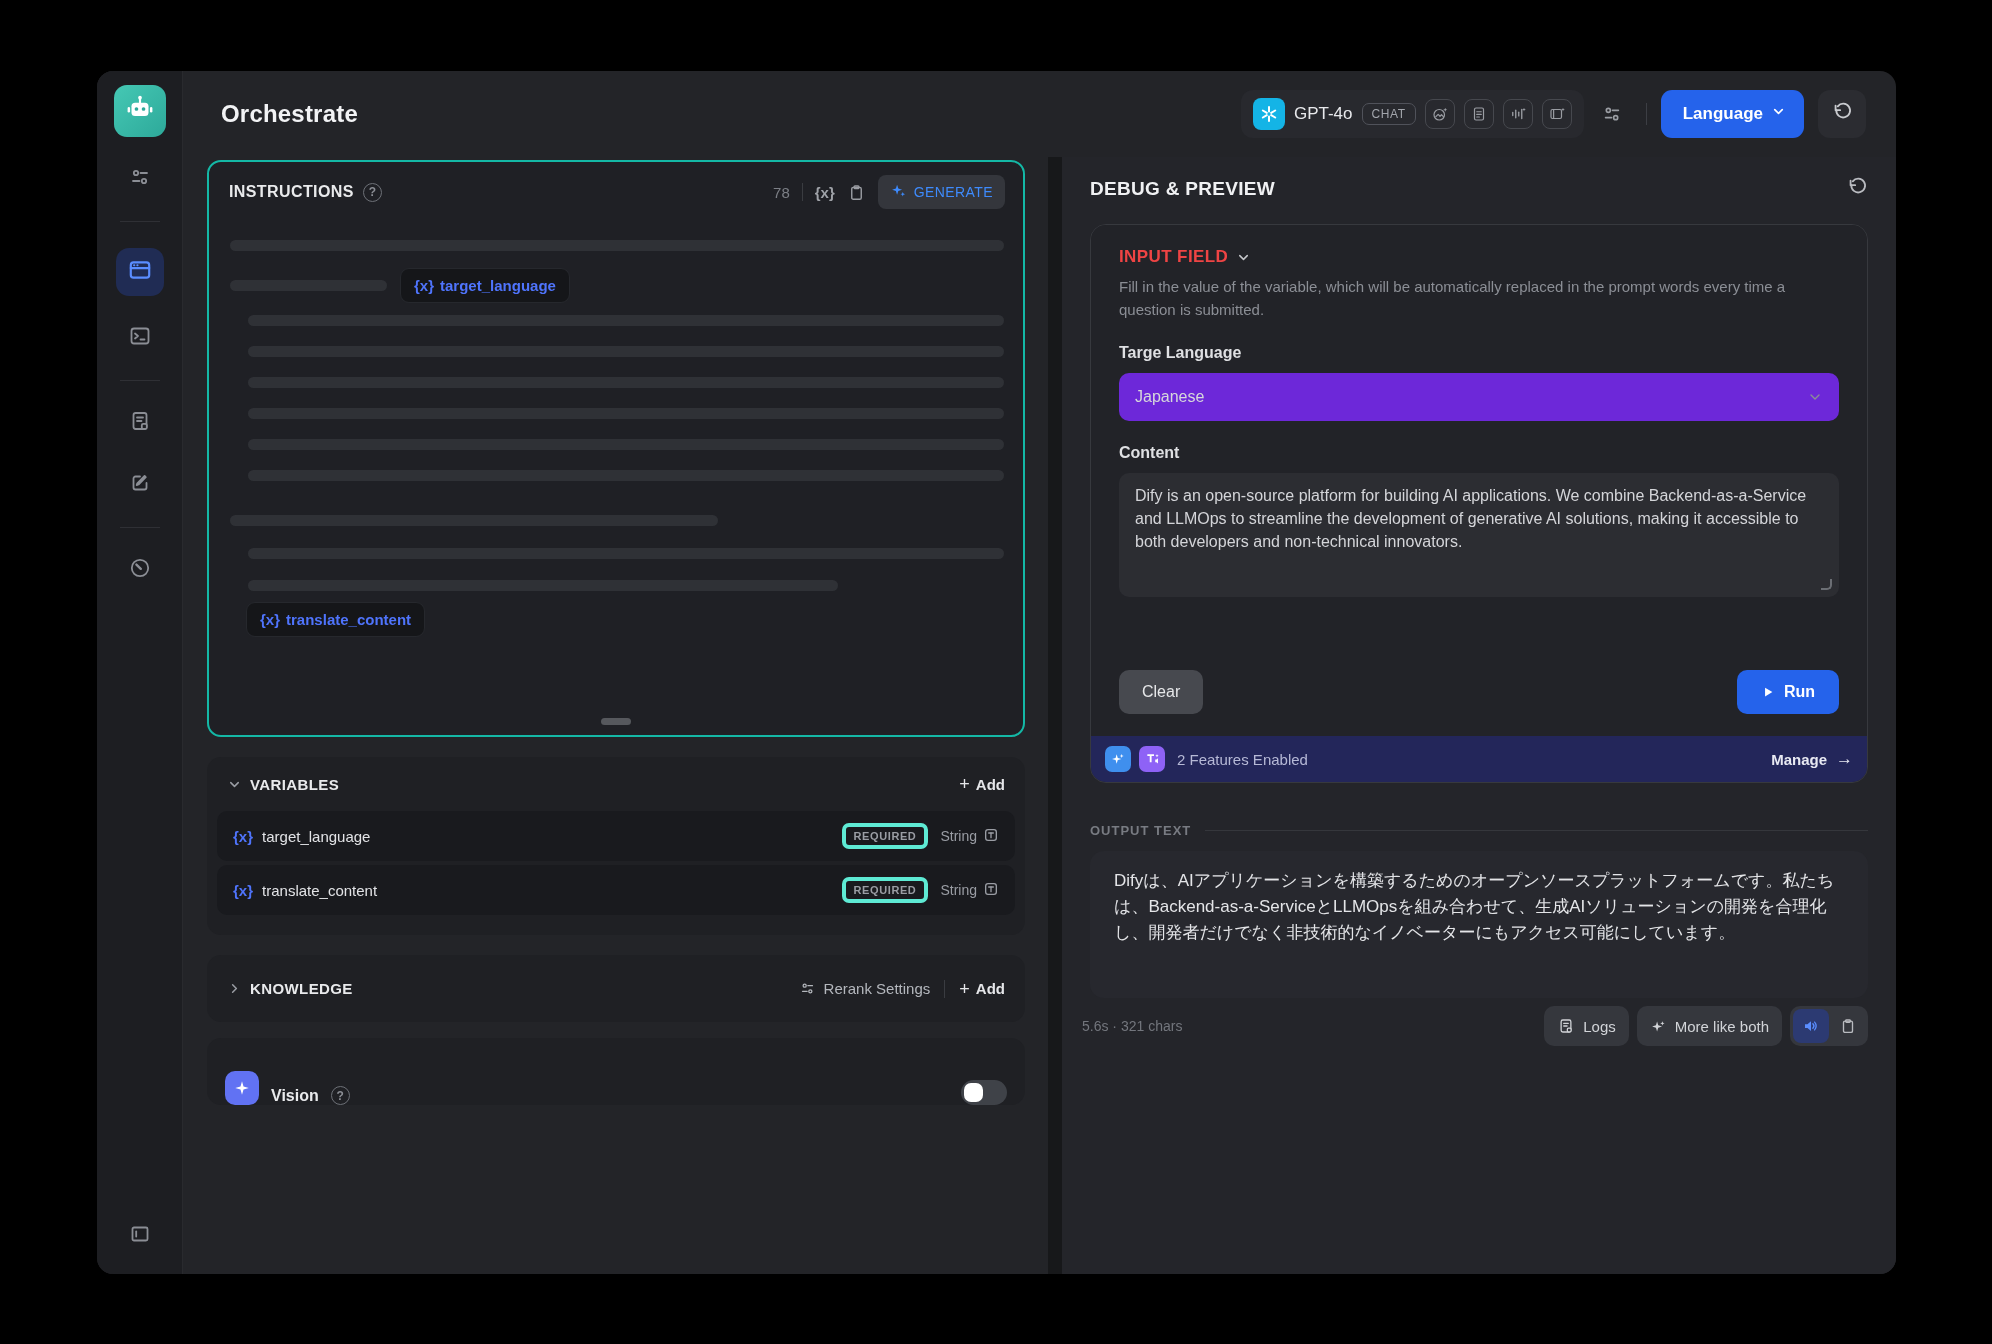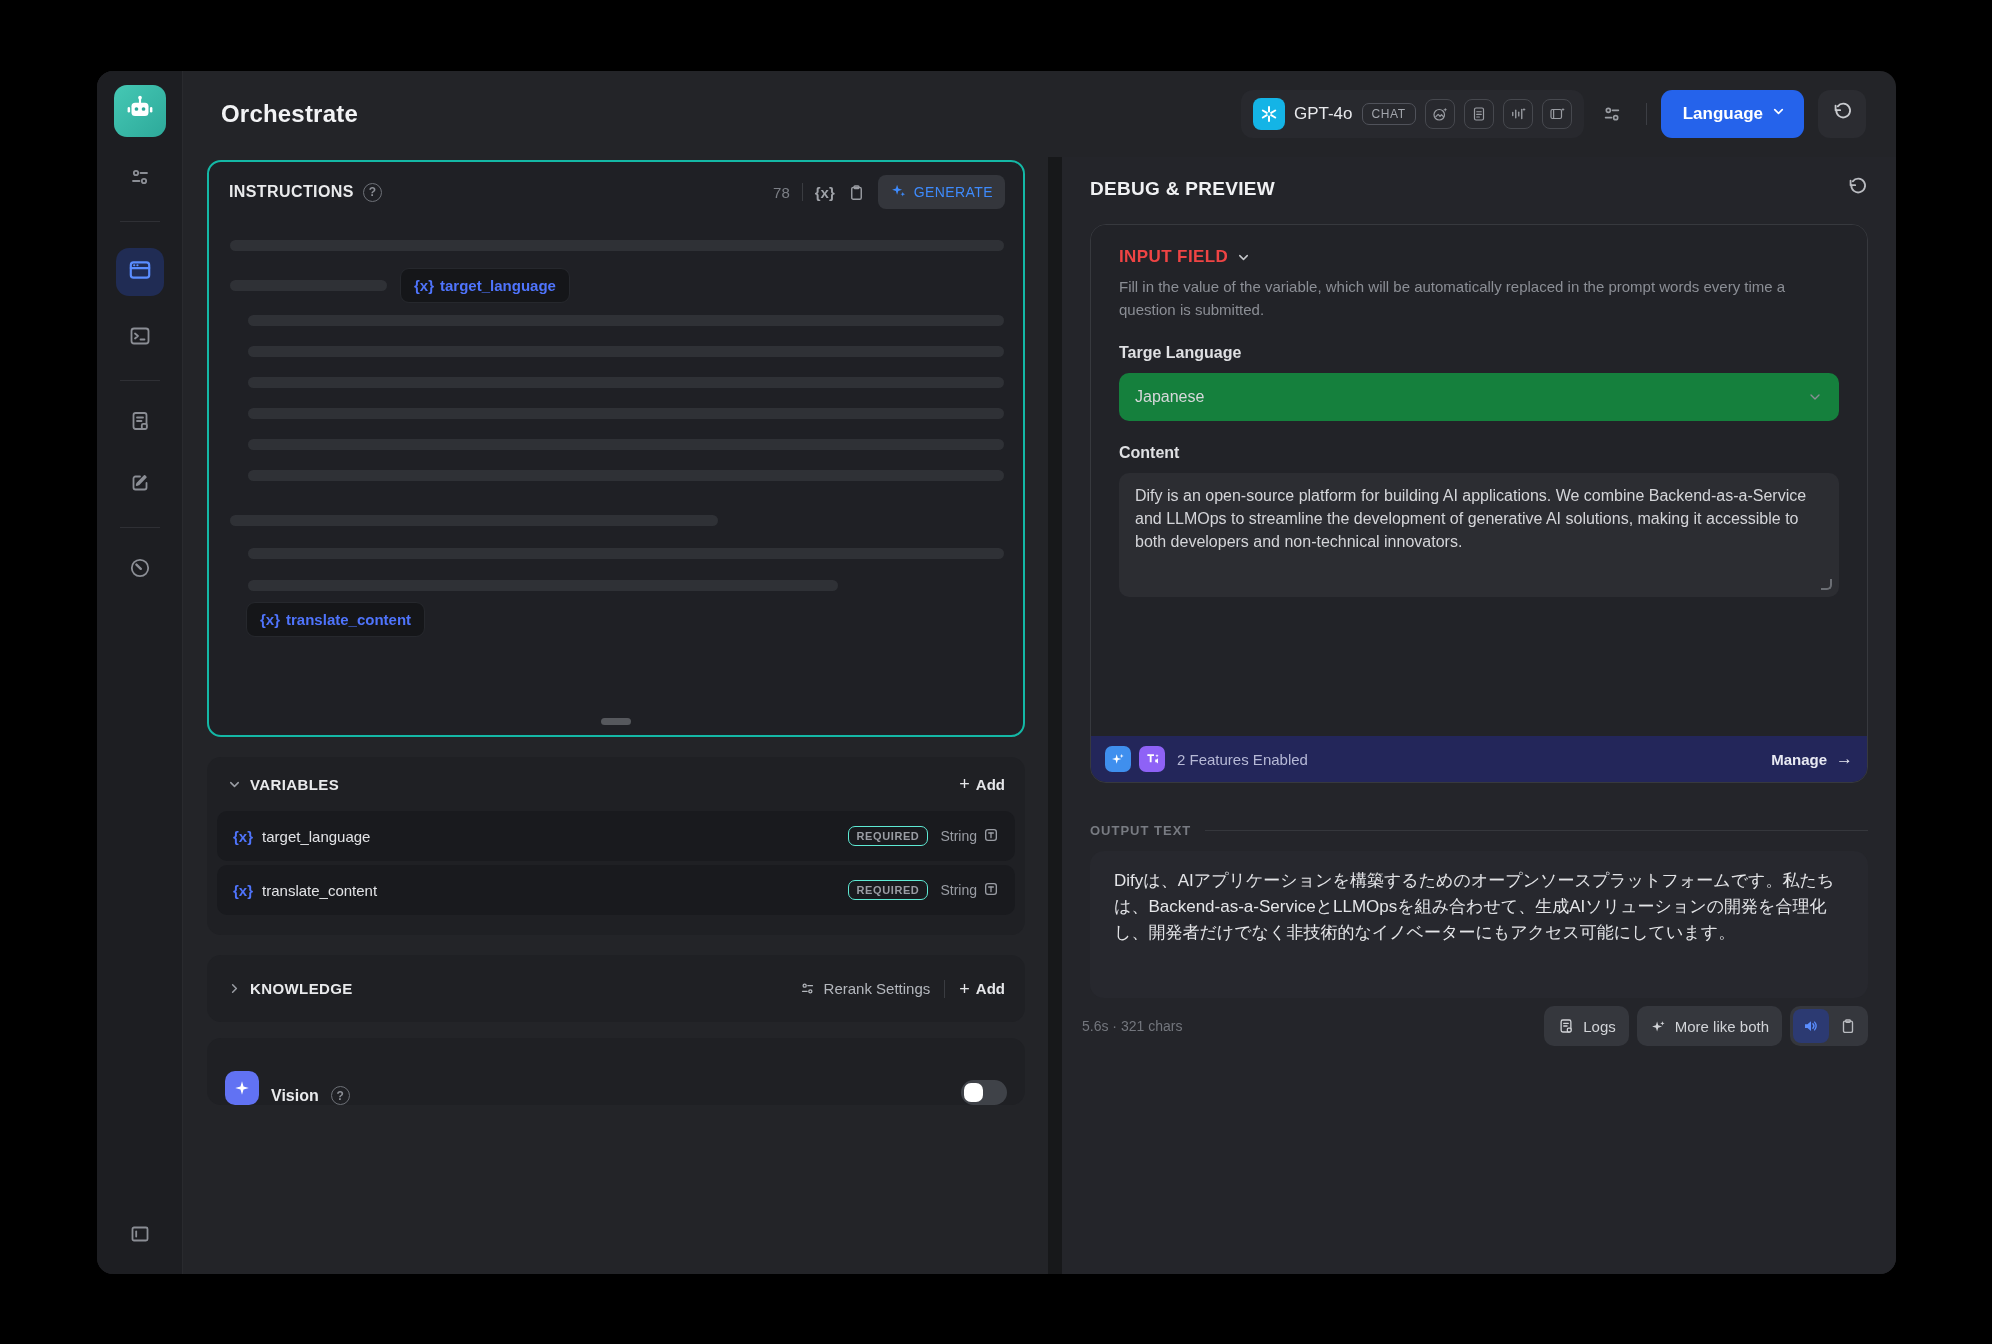--- a/index.html
+++ b/index.html
@@ -69,41 +69,41 @@
   .panel { position:absolute; left:24px; width:818px; background:#1f2024; border-radius:14px; }
   .panel-header { display:flex; align-items:center; height:54px; padding:0 20px; gap:8px; color:#e9eaec; }
   .panel-title { font-size:15px; font-weight:bold; letter-spacing:.4px; }
   .panel-right { margin-left:auto; display:flex; align-items:center; gap:14px; }
   .add-btn { display:flex; align-items:center; gap:6px; color:#e5e6e9; font-size:15px; font-weight:600; background:none; border:none; font-family:inherit;}
   .plus-glyph { font-size:18px; font-weight:400; line-height:1; }
   .rerank-btn { display:flex; align-items:center; gap:8px; color:#b4b7bd; font-size:15px; font-weight:500; background:none; border:none; font-family:inherit;}
   .var-row { margin:0 10px 4px; height:50px; background:#191a1e; border-radius:10px; display:flex; align-items:center; padding:0 16px; gap:9px; }
   .var-name { font-size:15px; color:#e2e3e6; font-weight:500; }
   .row-right { margin-left:auto; display:flex; align-items:center; gap:12px; }
-  .required-badge { font-size:11px; color:#9a9da4; border:1px solid #5eead4; border-radius:7px; padding:3px 8px; letter-spacing:.6px; font-weight:600;}
+  .required-badge { font-size:11px; color:#9a9da4; border:4px solid #5eead4; border-radius:7px; padding:3px 8px; letter-spacing:.6px; font-weight:600;}
   .type-label { font-size:14px; color:#9a9da4; display:flex; align-items:center; gap:6px; }
 
   .vision-row { display:flex; align-items:flex-end; height:67px; padding:0 18px; gap:12px; }
   .vision-ic { width:34px; height:34px; border-radius:10px; background:#6172f3; display:flex; align-items:center; justify-content:center; color:#fff; }
   .vision-label { font-size:16px; font-weight:bold; color:#e9eaec; }
   .toggle { margin-left:auto; width:46px; height:25px; border-radius:13px; background:#3f4248; position:relative; }
   .toggle .knob { position:absolute; left:3px; top:3px; width:19px; height:19px; border-radius:7px; background:#fff; }
 
   
   .debug-header { display:flex; align-items:center; margin-top:16px; height:32px; }
   .debug-title { font-size:19px; font-weight:bold; color:#f0f1f3; letter-spacing:.3px; }
   .reset-btn { margin-left:auto; color:#b9bbc0; display:flex; align-items:center; }
 
   .input-card { position:absolute; left:28px; top:67px; width:778px; border:1px solid #37393e; border-radius:16px; overflow:hidden; }
   .card-top { height:511px; background:#222328; padding:22px 28px 22px; display:flex; flex-direction:column; }
   .if-header { display:flex; align-items:center; gap:8px; color:#ef4444; }
   .if-title { font-size:17px; font-weight:bold; letter-spacing:.4px; }
   .if-desc { margin-top:9px; font-size:15px; line-height:1.5; color:#8b8e95; }
   .field-label { margin-top:23px; font-size:16px; font-weight:600; color:#dfe0e3; }
-  .select { margin-top:11px; height:48px; background:#15803d; border-radius:10px; display:flex; align-items:center;
+  .select { margin-top:11px; height:48px; background:#6d28d9; border-radius:10px; display:flex; align-items:center;
             padding:0 16px; font-size:16px; color:#d7d8db; }
   .select .chev { margin-left:auto; color:#8b8e95; display:flex; }
   .content-box { margin-top:11px; position:relative; }
   .content-box textarea { width:100%; height:124px; background:#2c2d32; border:none; border-radius:10px; resize:none;
             padding:11px 16px; font-size:16px; line-height:1.45; color:#d4d5d9; font-family:inherit; outline:none; display:block;}
   .resize-corner { position:absolute; right:7px; bottom:7px; width:11px; height:11px;
             border-right:2px solid #6b6e74; border-bottom:2px solid #6b6e74; border-bottom-right-radius:5px; }
   .card-footer { margin-top:auto; display:flex; align-items:center; }
   .clear-btn { height:44px; padding:0 23px; background:#47494f; border:none; border-radius:10px; color:#e6e7e9;
                font-size:16px; font-weight:500; font-family:inherit; }
@@ -500,20 +500,31 @@
                 </svg>
             </span>
           </div>
 
           <div class="field-label">Content</div>
           <div class="content-box">
             <textarea spellcheck="false" style="">Dify is an open-source platform for building AI applications. We combine Backend-as-a-Service and LLMOps to streamline the development of generative AI solutions, making it accessible to both developers and non-technical innovators.</textarea>
             <span class="resize-corner"></span>
           </div>
 
+          <div class="card-footer">
+            <button class="clear-btn">Clear</button>
+            <button class="run-btn">
+              <span style="display:flex;">
+                <svg width="14" height="14" viewBox="0 0 24 24" fill="#fff">
+                    <path d="M7 4.5 v15 l12.5 -7.5 z"></path>
+                  </svg>
+              </span>
+              <span>Run</span>
+            </button>
+          </div>
         </div>
 
         <div class="features-bar">
           <span class="feat-ic blue">
             <svg width="16" height="16" viewBox="0 0 24 24" fill="#fff">
               <path d="M10 5 L11.6 10.4 L17 12 L11.6 13.6 L10 19 L8.4 13.6 L3 12 L8.4 10.4 Z"></path>
               <path d="M17.5 4.5 l0.8 2.2 2.2 0.8 -2.2 0.8 -0.8 2.2 -0.8 -2.2 -2.2 -0.8 2.2 -0.8 z"></path>
             </svg>
           </span>
           <span class="feat-ic purple">

